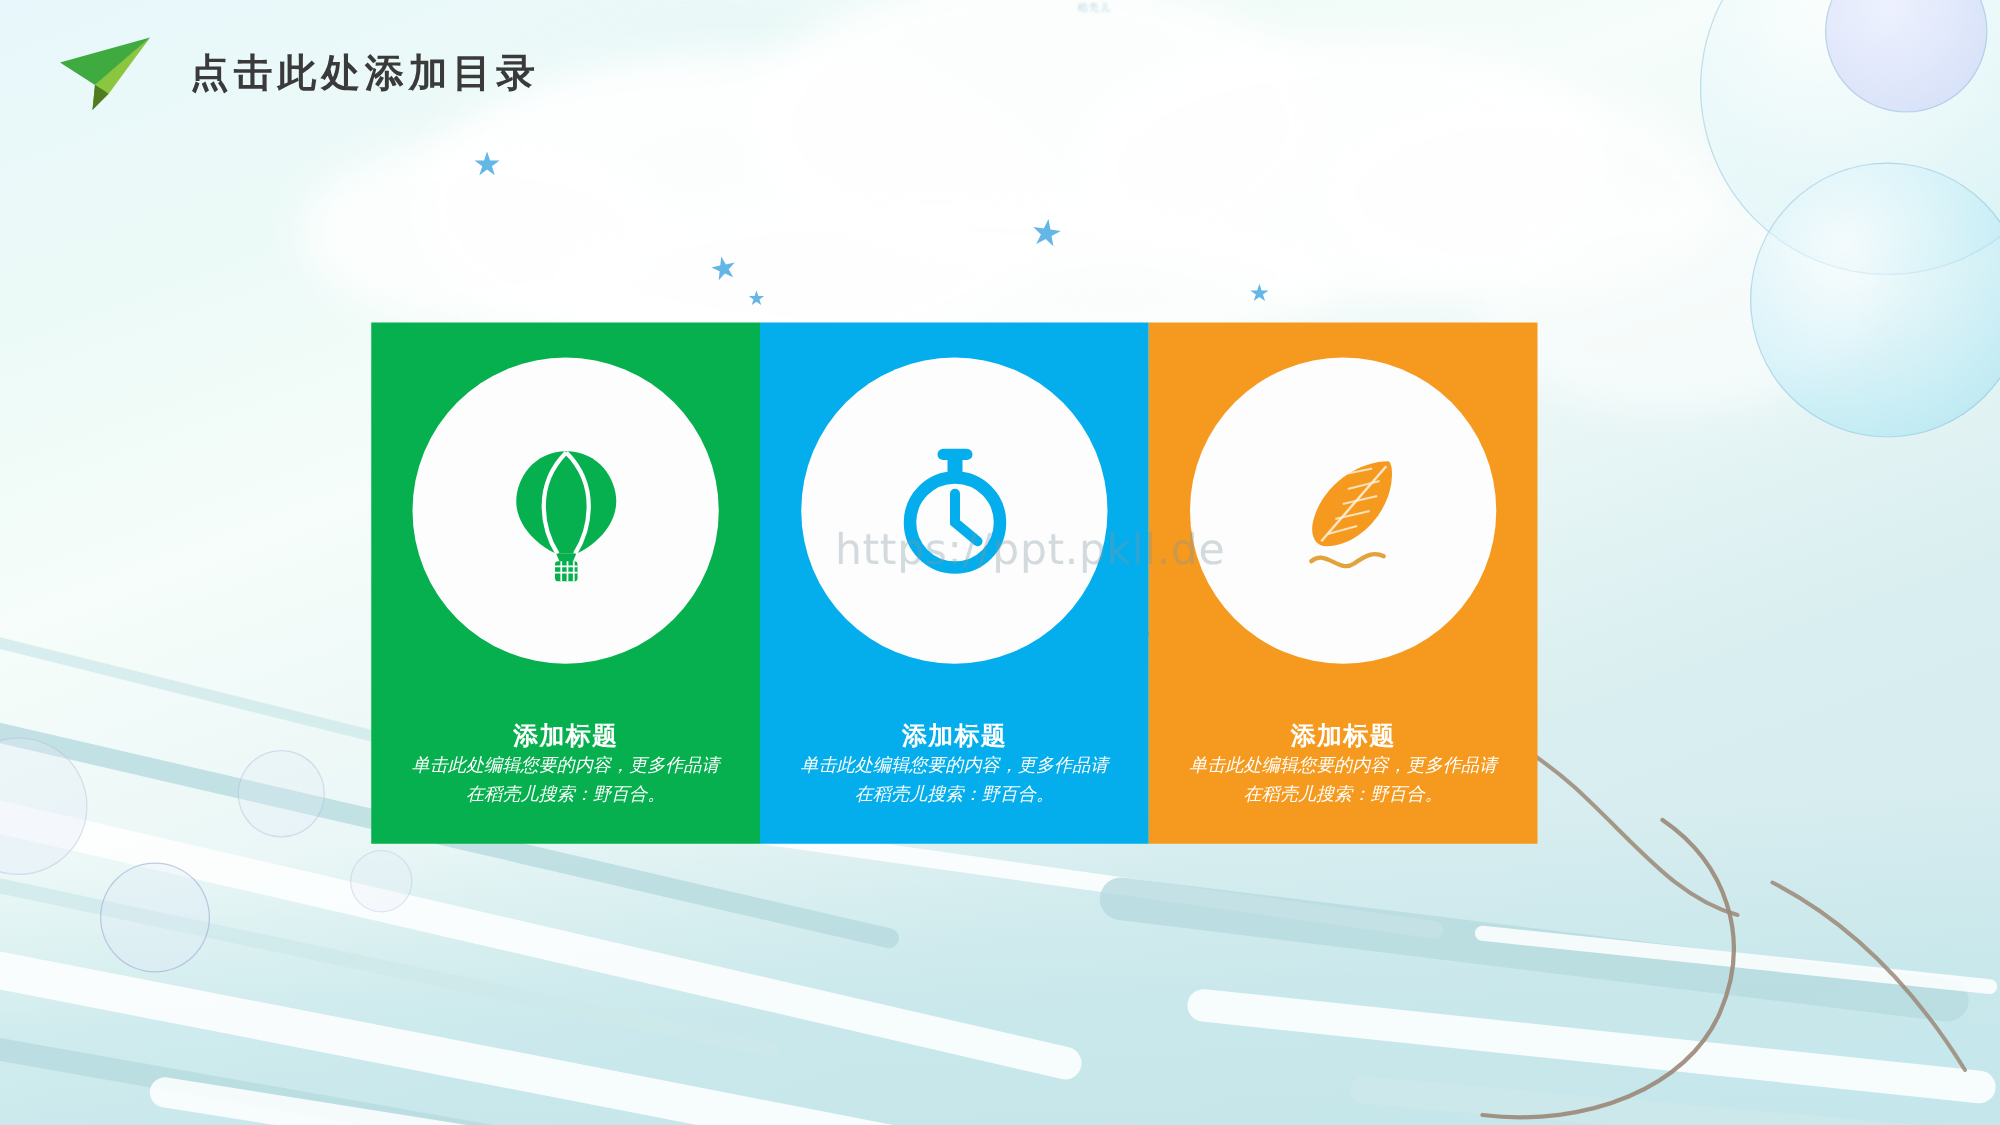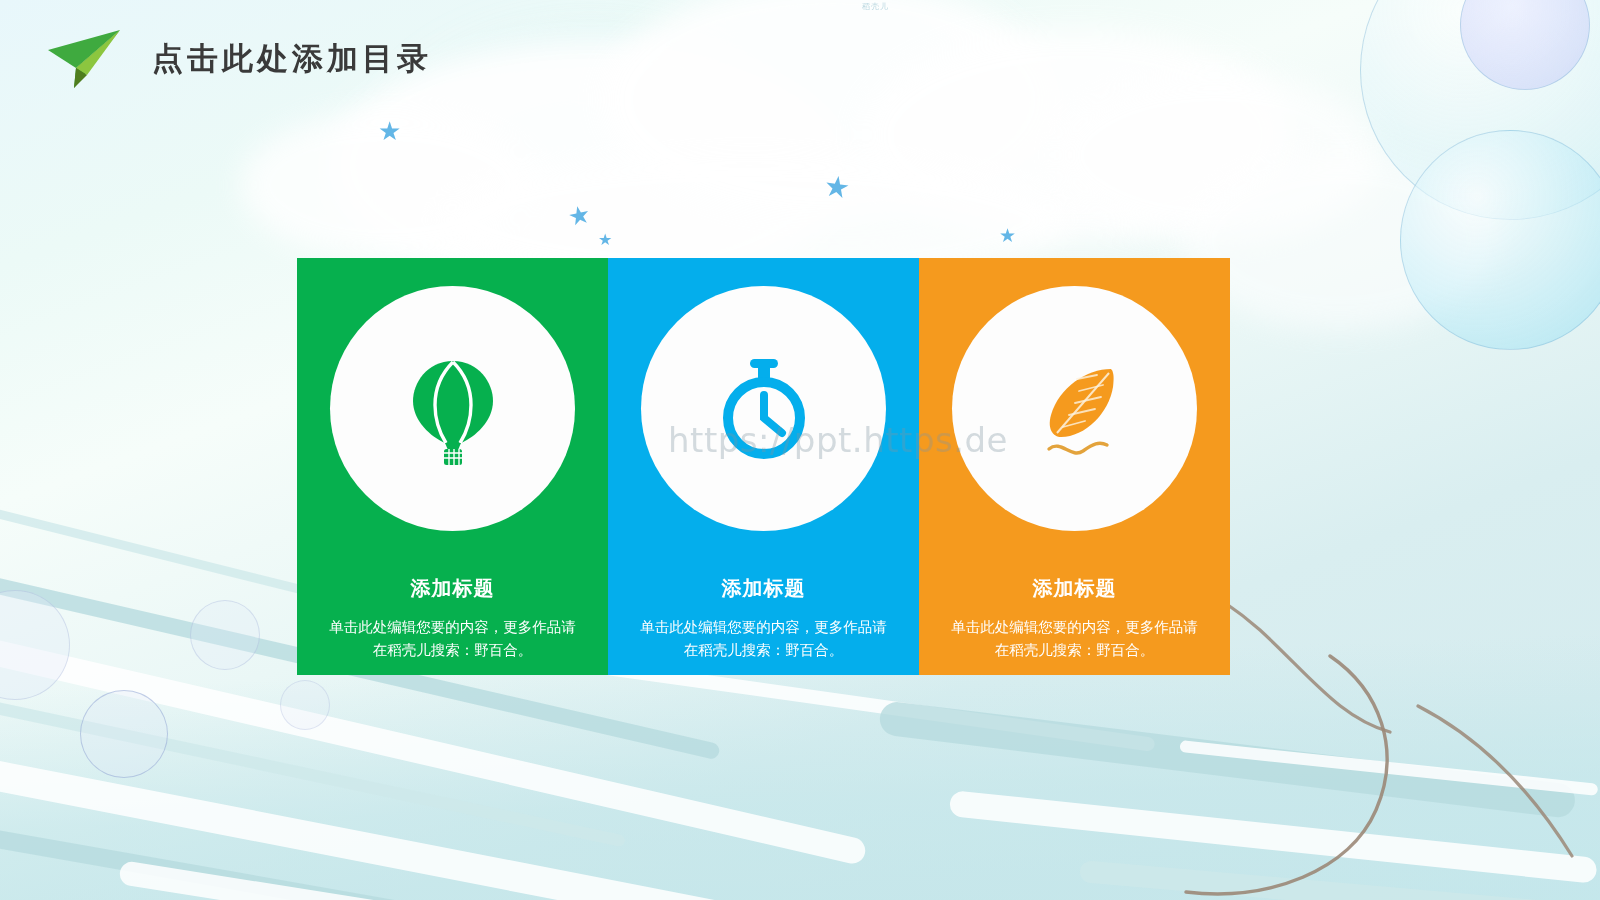--- a/index.html
+++ b/index.html
@@ -174,26 +174,26 @@
   }
   .card-icon { width:120px; height:120px; display:block; }
   .card-title {
     margin-top:44px;
     font-size:20px;
     font-weight:bold;
     color:#ffffff;
     letter-spacing:1px;
   }
   .card-body {
-    margin-top:14px;
     width:260px;
     font-size:14.5px;
     line-height:1.62;
     color:#ffffff;
     text-align:center;
+    font-style:italic;
   }
 
   
   .watermark {
     position:absolute;
     left:668px; top:420px;
     font-size:34px;
     letter-spacing:.5px;
     color:rgba(130,150,160,.34);
     white-space:nowrap;
@@ -308,15 +308,15 @@
           <path d="M94 24 L42 84" stroke="#fdf3e0" stroke-width="2" opacity=".85"></path>
           <path d="M82 26 L62 30 M88 36 L64 42 M86 48 L60 54 M80 60 L54 66 M70 72 L48 78" stroke="#fdf3e0" stroke-width="1.8" opacity=".8" stroke-linecap="round"></path>
           <path d="M34 100 C46 90 56 110 68 102 C78 95 84 92 92 96" stroke="#e3a33c" stroke-width="3.4" fill="none" stroke-linecap="round"></path>
         </svg>
       </div>
       <div class="card-title">添加标题</div>
       <div class="card-body">单击此处编辑您要的内容，更多作品请在稻壳儿搜索：野百合。</div>
     </div>
   </div>
 
-  <div class="watermark">https://ppt.https.de</div>
+  <div class="watermark">https://ppt.pkll.de</div>
 
 </div>
 
 </body></html>

